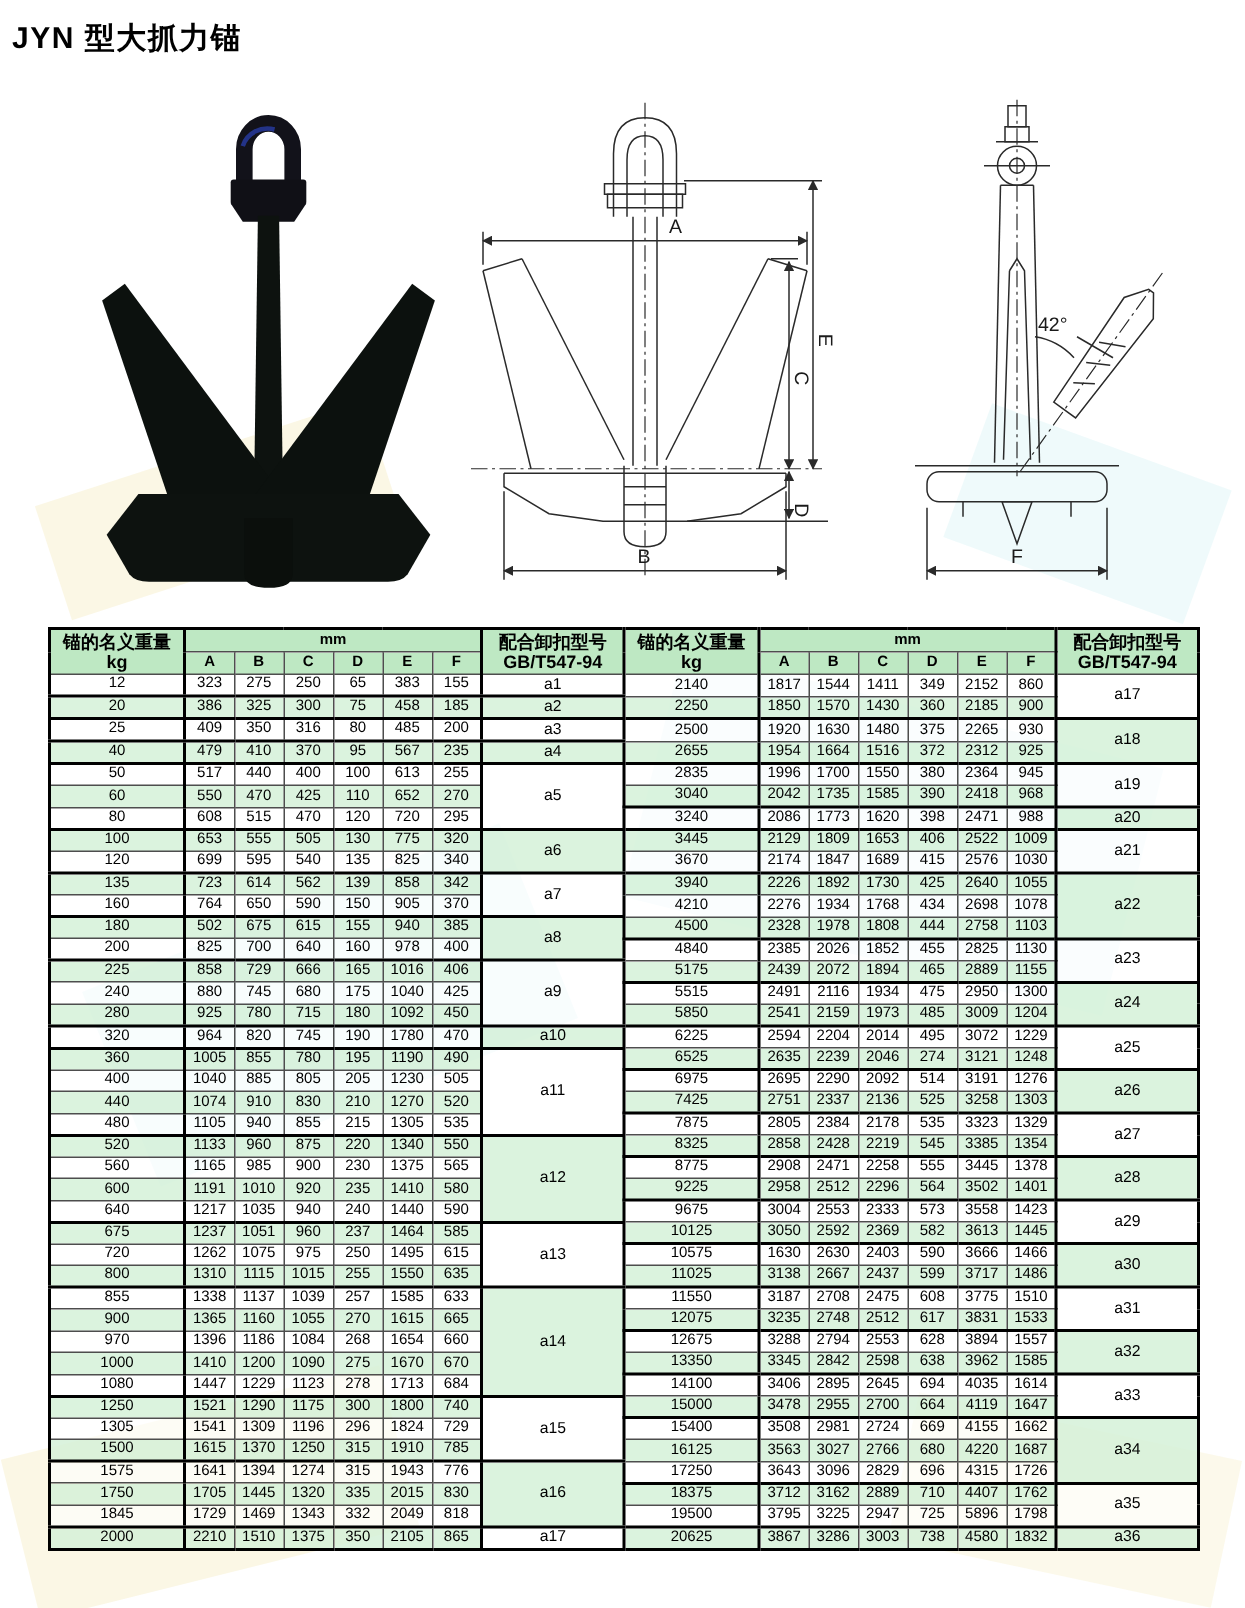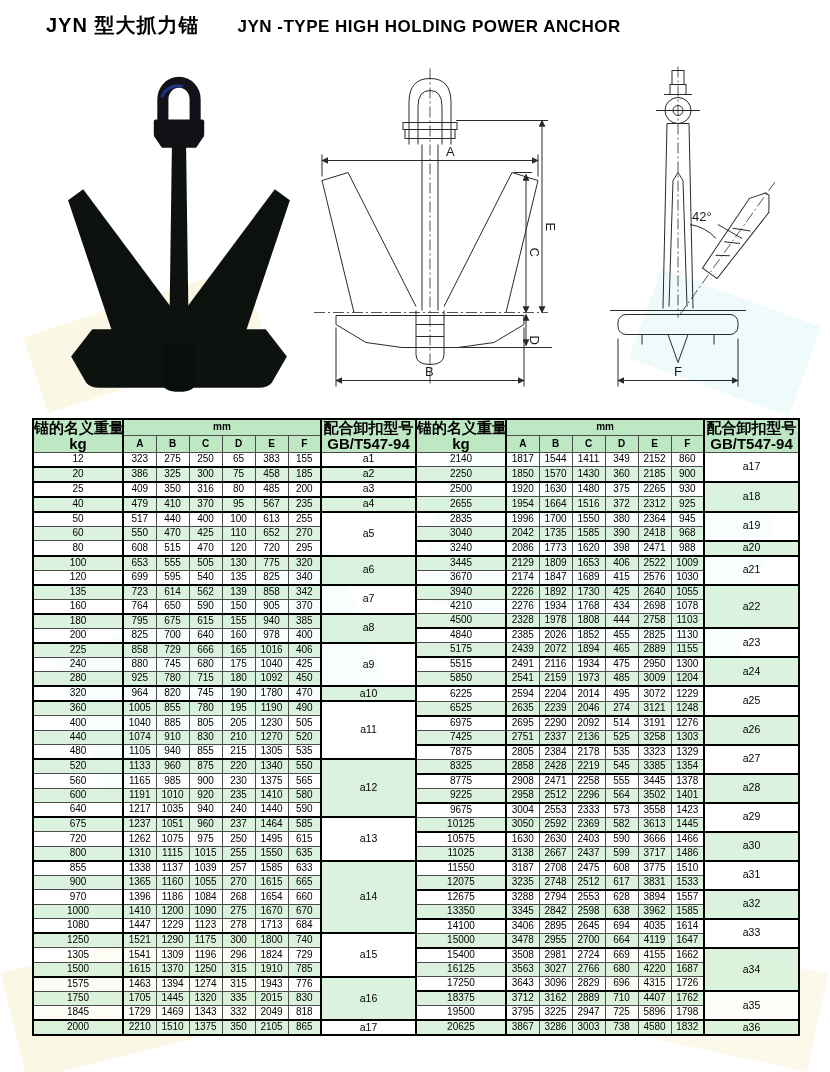--- a/index.html
+++ b/index.html
@@ -10,61 +10,60 @@
   
   .wm{position:absolute;z-index:0;pointer-events:none;}
   #wm1{left:70px;top:600px;width:300px;height:140px;background:#bfe6ee;opacity:.26;transform:rotate(-22deg);}
   #wm2{left:430px;top:470px;width:330px;height:170px;background:#c4ecf2;opacity:.22;transform:rotate(14deg);}
   #wm3{left:10px;top:940px;width:260px;height:110px;background:#f2e4a8;opacity:.30;transform:rotate(-14deg);}
   #wm4{left:600px;top:950px;width:220px;height:100px;background:#f4e7b0;opacity:.26;transform:rotate(12deg);}
   #wm5{left:30px;top:300px;width:230px;height:80px;background:#f2e4a8;opacity:.30;transform:rotate(-18deg);}
   #wm6{left:640px;top:295px;width:170px;height:95px;background:#c4ecf2;opacity:.28;transform:rotate(20deg);}
   
   .title-row{position:absolute;left:8px;top:12px;z-index:2;display:flex;align-items:baseline;gap:38px;white-space:nowrap;}
-  .title-zh{font-size:20px;font-weight:bold;letter-spacing:1px;margin-left:38px;}
+  .title-zh{font-size:20px;font-weight:bold;letter-spacing:1px;}
   .title-en{font-size:17px;font-weight:bold;letter-spacing:.5px;}
   
   .fig{position:absolute;z-index:1;}
   #fig-photo{left:58px;top:62px;}
   #fig-front{left:306px;top:60px;}
   #fig-side{left:558px;top:60px;}
   .fig svg text{font-family:"Liberation Sans",sans-serif;font-size:13px;fill:#1a1a1a;}
   
   table{
     border-collapse:collapse;table-layout:fixed;width:766px;
     position:absolute;left:32px;top:418px;z-index:1;
     border:2px solid #000;
   }
   th,td{
     border:1px solid #4d4d4d;text-align:center;vertical-align:middle;
     padding:0;font-size:10px;line-height:1.05;height:13px;
     overflow:hidden;white-space:nowrap;color:#000;
   }
   thead th{height:14px;font-weight:bold;background:rgba(186,231,192,.95);}
-  thead .two-line div{font-size:15px;}
-  thead .two-line .sub{font-size:15px;}
+  thead .two-line div{font-size:12px;}
+  thead .two-line .sub{font-size:12px;}
   td.w{background:rgba(255,255,255,.60);}
   td.g{background:rgba(213,241,216,.85);}
   .vt{border-left:2px solid #000 !important;}
   .gb{border-bottom:2px solid #000 !important;}
   td.shk{font-size:10.5px;}
 </style>
 </head>
 <body>
 
 <div class="wm" id="wm1"></div>
 <div class="wm" id="wm2"></div>
 <div class="wm" id="wm3"></div>
 <div class="wm" id="wm4"></div>
 <div class="wm" id="wm5"></div>
 <div class="wm" id="wm6"></div>
 
 <div class="title-row">
   <span class="title-zh">JYN 型大抓力锚</span>
-  <span class="title-en">JYN -TYPE HIGH HOLDING POWER ANCHOR</span>
 </div>
 
 <div class="fig" id="fig-photo">
   <svg width="242" height="335" viewBox="0 0 240 330">
     <path d="M104,62 V36 A16,17 0 0 1 136,36 V62" fill="none" stroke="#12121a" stroke-width="11"></path>
     <path d="M103,34 A17,16 0 0 1 124,23" fill="none" stroke="#2a3fae" stroke-width="3" opacity="0.75"></path>
     <rect x="95" y="56" width="50" height="17" rx="2" fill="#101016"></rect>
     <polygon points="95,72 145,72 137,84 103,84" fill="#101016"></polygon>
     <polygon points="113,80 127,80 130,296 110,296" fill="#0d120f"></polygon>
     <polygon points="10,136 25,125 133,270 60,285" fill="#0c110e"></polygon>
@@ -416,21 +415,21 @@
         <td class="w vt">4210</td>
         <td class="w vt">2276</td>
         <td class="w">1934</td>
         <td class="w">1768</td>
         <td class="w">434</td>
         <td class="w">2698</td>
         <td class="w">1078</td>
       </tr>
       <tr>
         <td class="g">180</td>
-        <td class="g vt">795</td>
+        <td class="g vt">502</td>
         <td class="g">675</td>
         <td class="g">615</td>
         <td class="g">155</td>
         <td class="g">940</td>
         <td class="g">385</td>
         <td class="g vt gb shk" rowspan="2">a8</td>
         <td class="g vt gb">4500</td>
         <td class="g vt gb">2328</td>
         <td class="g gb">1978</td>
         <td class="g gb">1808</td>
@@ -836,21 +835,21 @@
         <td class="g vt">16125</td>
         <td class="g vt">3563</td>
         <td class="g">3027</td>
         <td class="g">2766</td>
         <td class="g">680</td>
         <td class="g">4220</td>
         <td class="g">1687</td>
       </tr>
       <tr>
         <td class="w">1575</td>
-        <td class="w vt">1463</td>
+        <td class="w vt">1641</td>
         <td class="w">1394</td>
         <td class="w">1274</td>
         <td class="w">315</td>
         <td class="w">1943</td>
         <td class="w">776</td>
         <td class="g vt gb shk" rowspan="3">a16</td>
         <td class="w vt gb">17250</td>
         <td class="w vt gb">3643</td>
         <td class="w gb">3096</td>
         <td class="w gb">2829</td>

